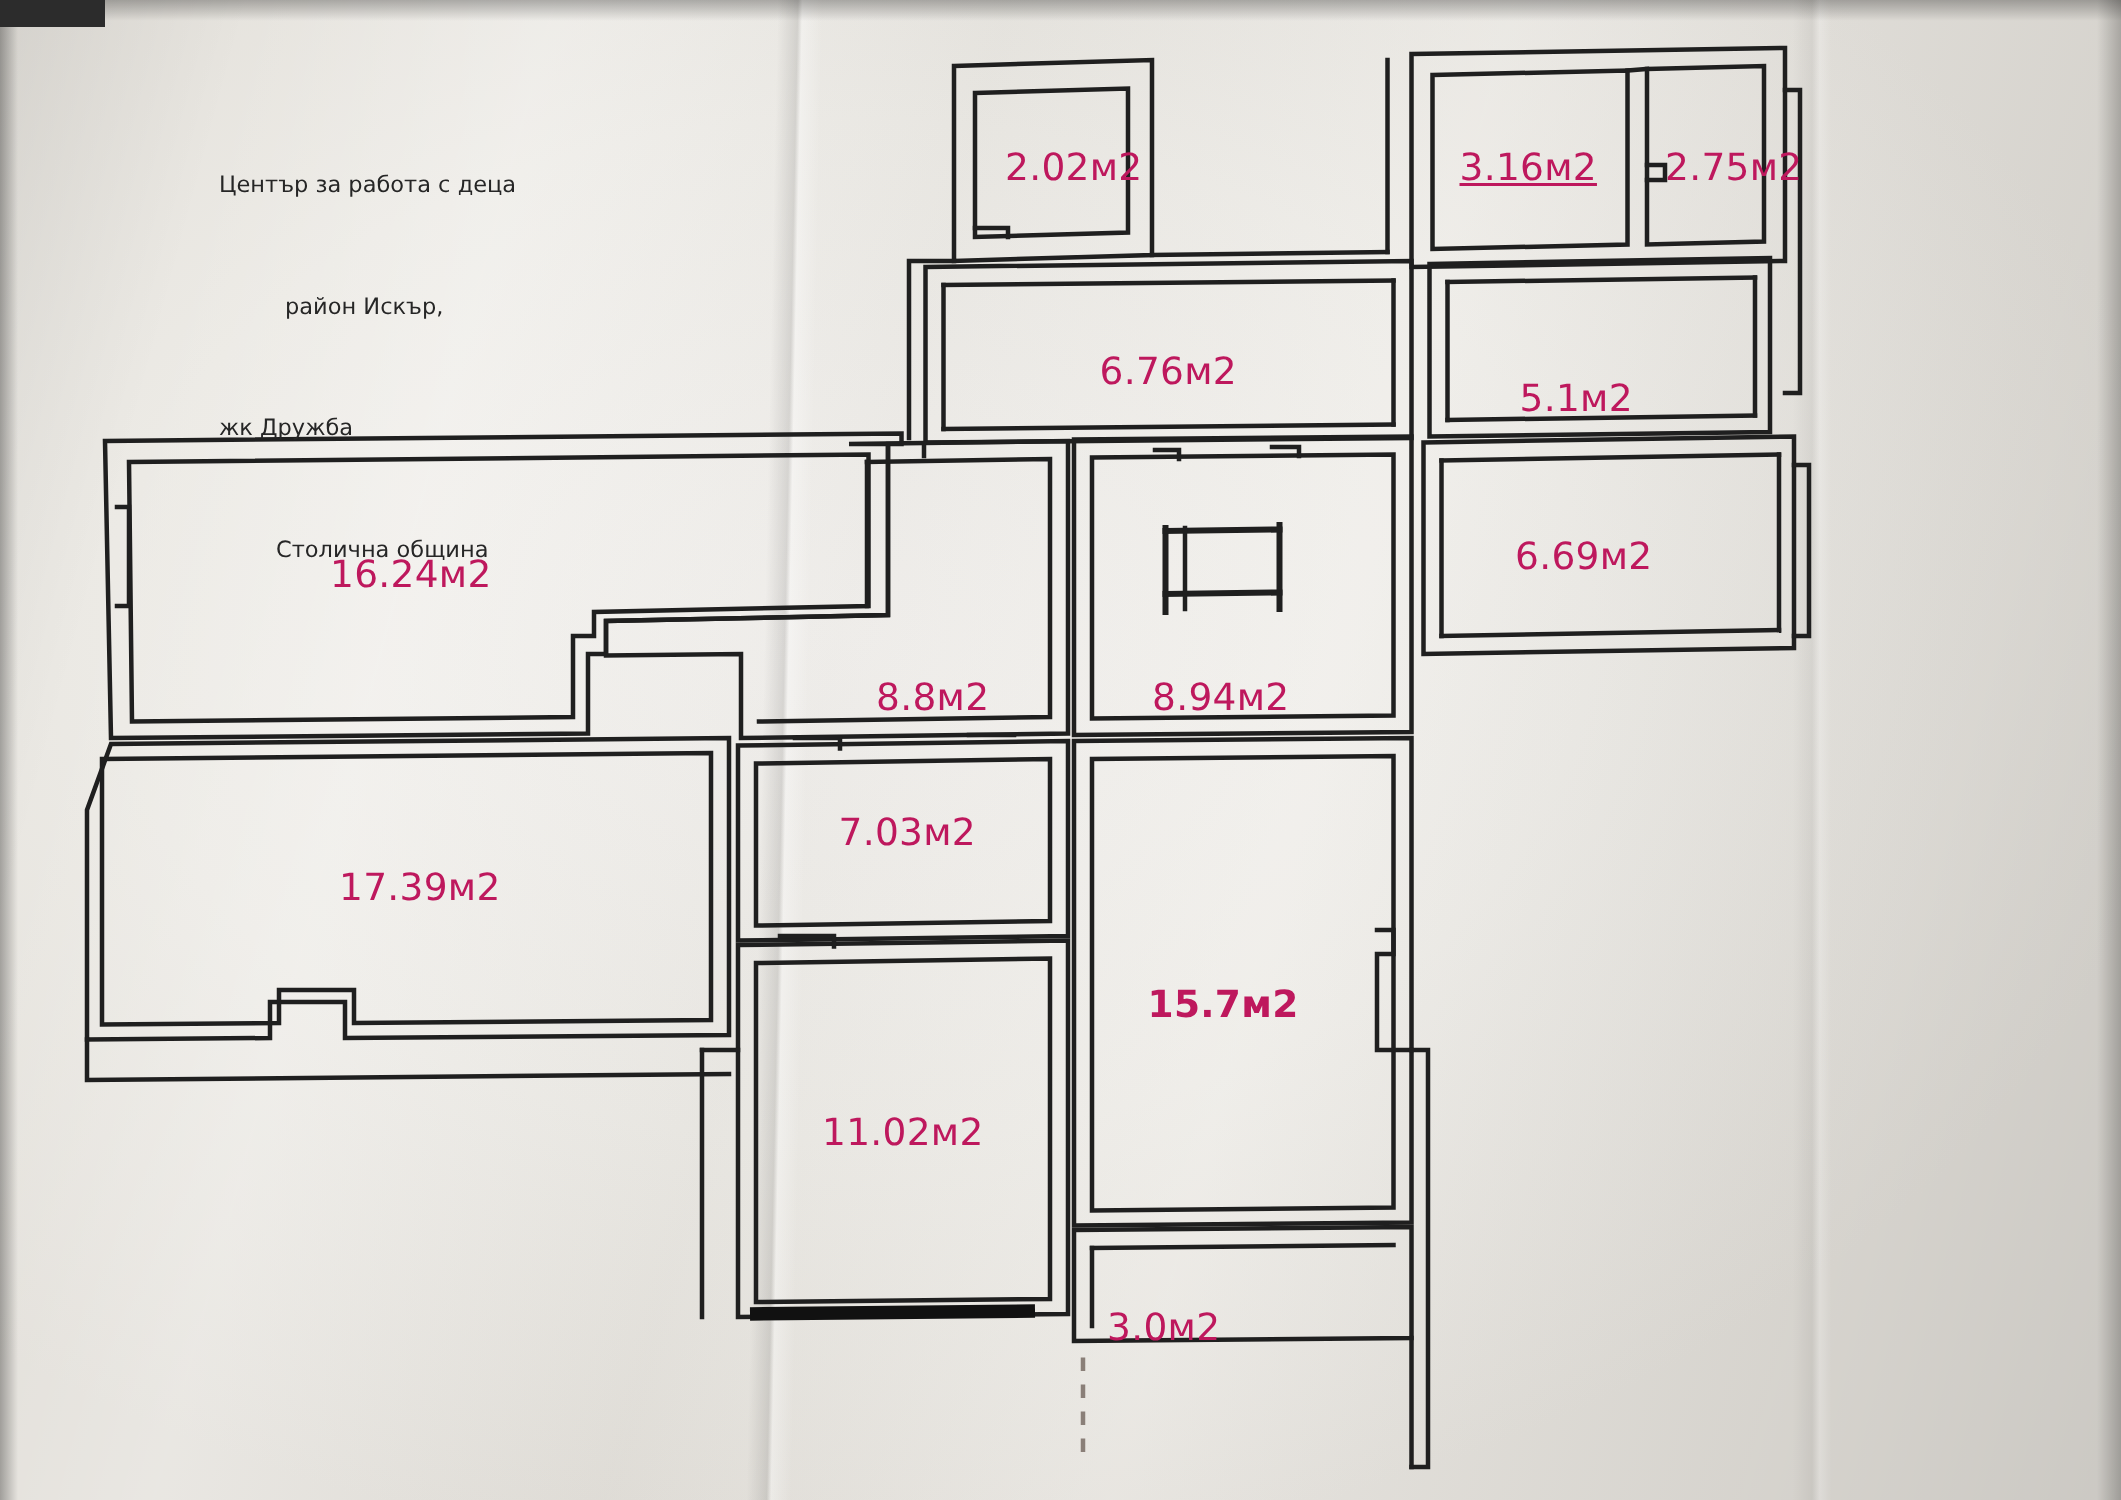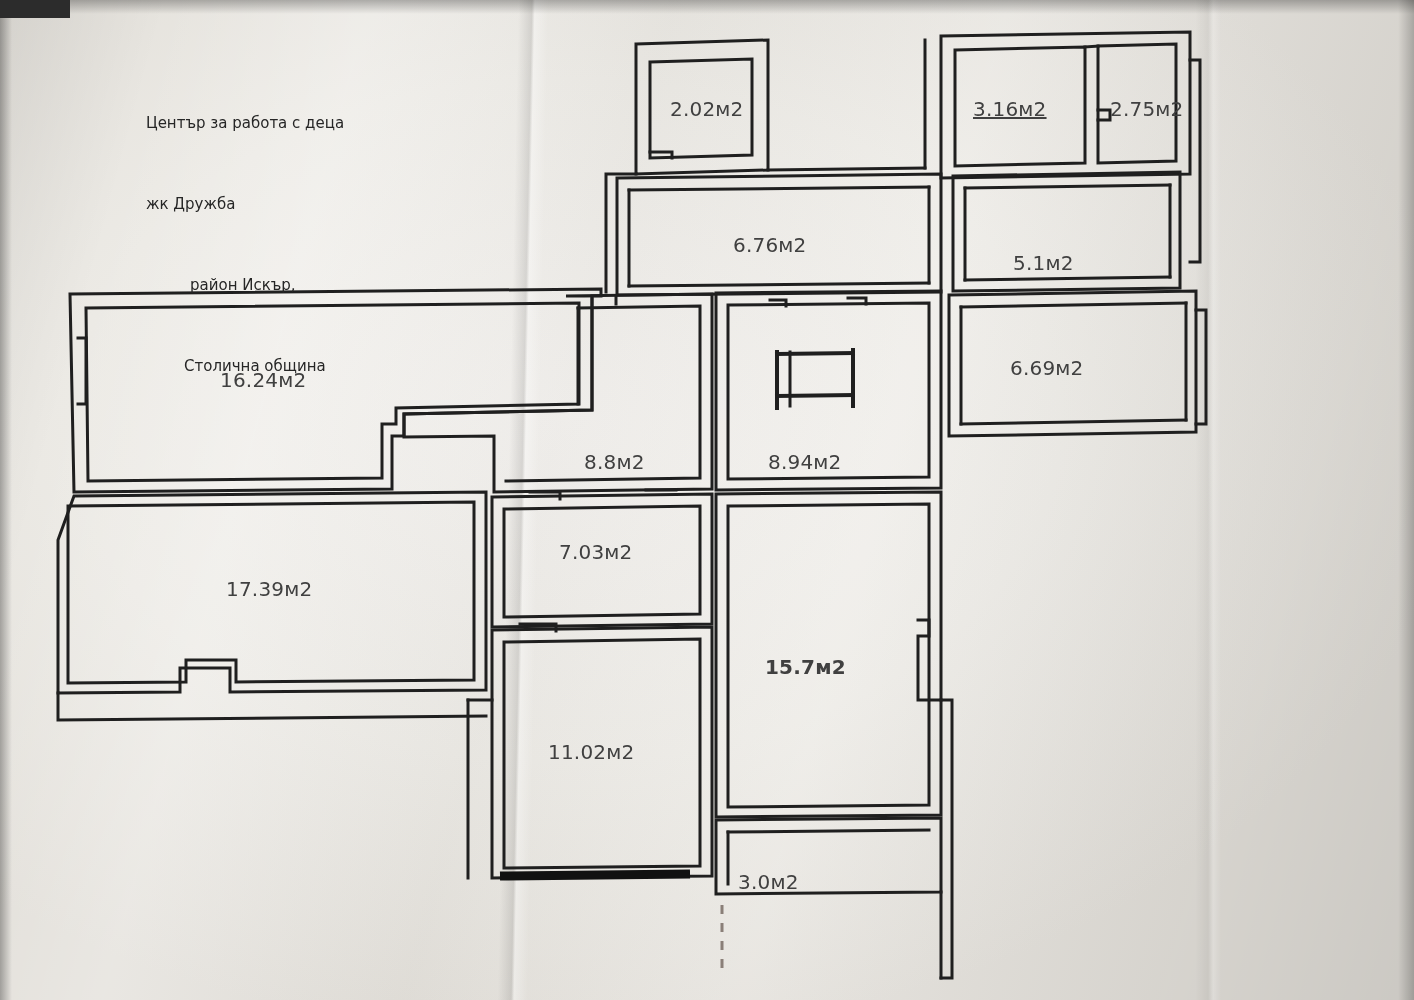--- a/index.html
+++ b/index.html
@@ -64,22 +64,22 @@
     left: 0; top: 0;
     width: 70px; height: 18px;
     background: #2c2c2c;
   }
   .blueprint {
     position: absolute;
     inset: 0;
   }
   .label {
     position: absolute;
-    font-size: 20px;
-    color: #404040;
+    font-size: 25px;
+    color: #be185d;
     white-space: nowrap;
     letter-spacing: 0.2px;
   }
   .title-block {
     position: absolute;
     left: 146px;
     top: 56px;
     font-size: 15px;
     line-height: 27px;
     color: #262626;
@@ -186,22 +186,22 @@
       <path d="M941,892 L941,978"></path>
     </g>
 
     <path d="M500,876 L690,874" stroke="#111" stroke-width="9" fill="none"></path>
 
     <path d="M722,905 L722,975" stroke="#8a7f78" stroke-width="3" stroke-dasharray="9 9" fill="none"></path>
   </svg>
 
   <div class="title-block">
     <span class="title-line tl-1">Център за работа с деца</span>
+    <span class="title-line tl-3">район Искър,</span>
     <span class="title-line tl-2">жк Дружба</span>
-    <span class="title-line tl-3">район Искър,</span>
     <span class="title-line tl-4">Столична община</span>
   </div>
 
   <div id="room-labels">
       <div class="label" style="left: 670px; top: 97px;">2.02м2</div>
       <div class="label" style="left: 973px; top: 97px; text-decoration: underline;">3.16м2</div>
       <div class="label" style="left: 1110px; top: 97px;">2.75м2</div>
       <div class="label" style="left: 733px; top: 233px;">6.76м2</div>
       <div class="label" style="left: 1013px; top: 227px; margin-top: 24px;">5.1м2</div>
       <div class="label" style="left: 220px; top: 368px;">16.24м2</div>

